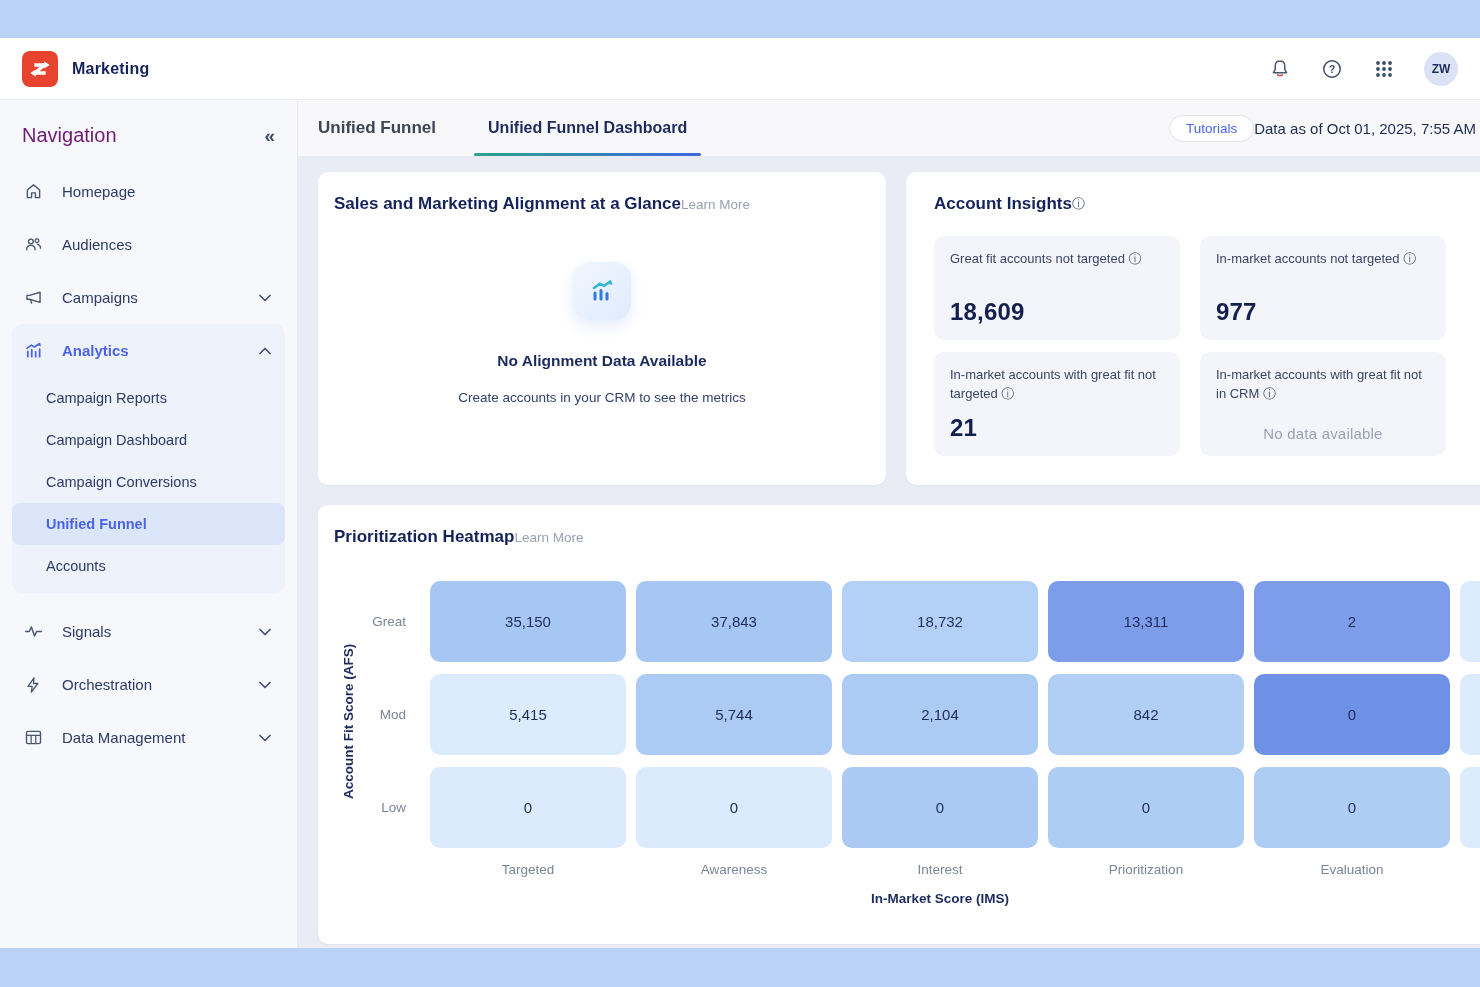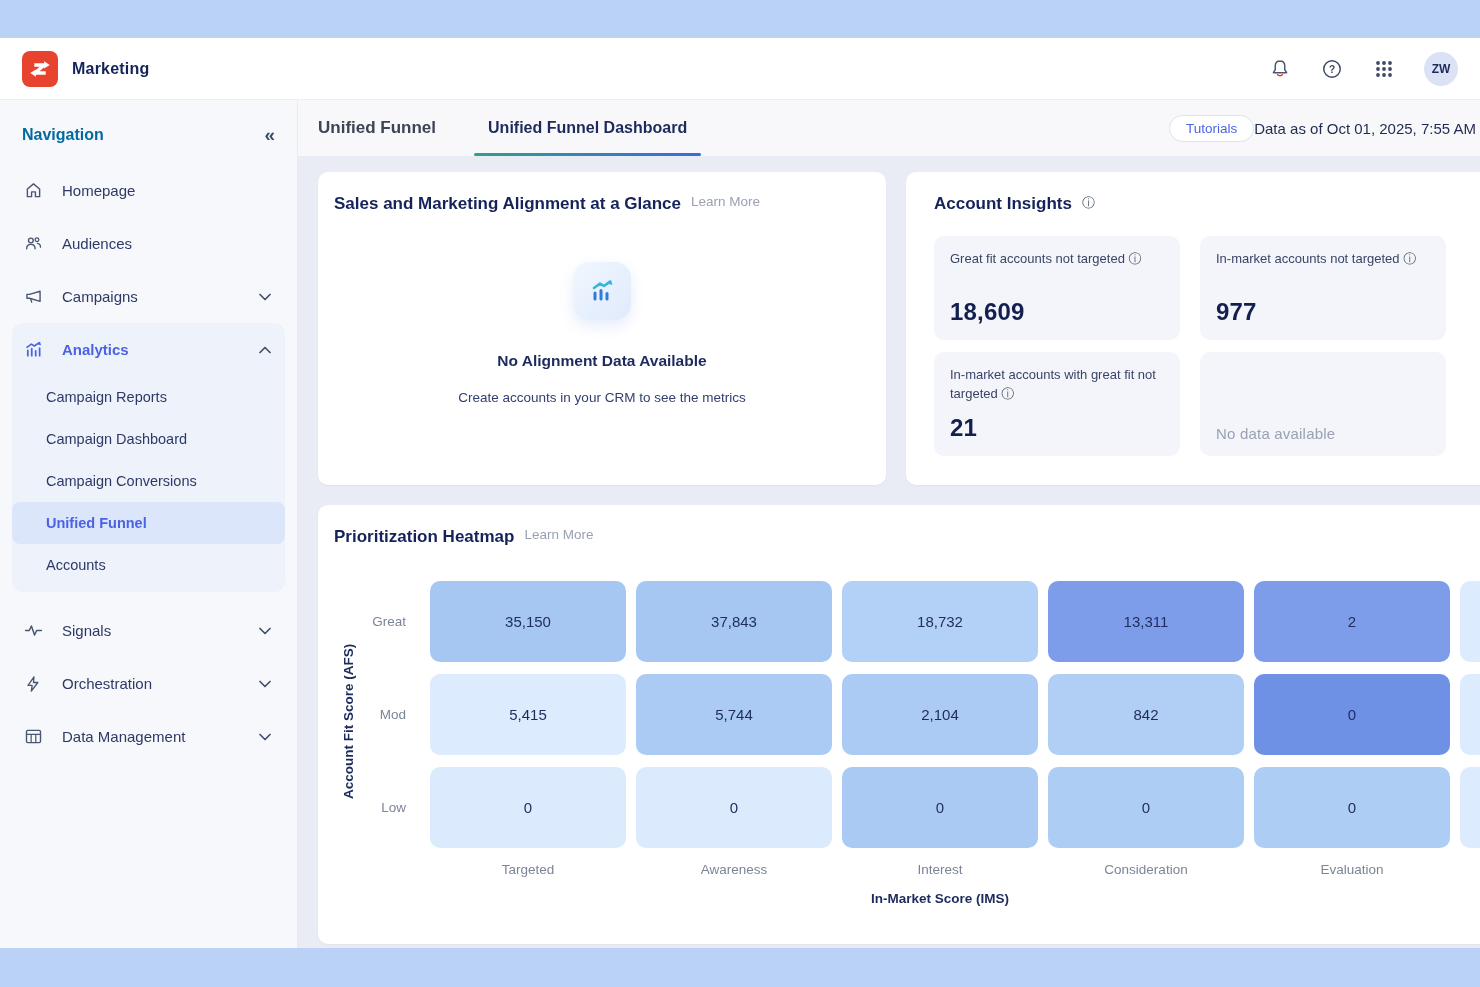--- a/index.html
+++ b/index.html
@@ -15,21 +15,21 @@
   .logo-sq { width:36px; height:36px; border-radius:8px; background:#e8432f; display:flex; align-items:center; justify-content:center; }
   .brand-name { font-size:16px; font-weight:700; color:#14235a; margin-left:14px; letter-spacing:.2px; }
   .header-right { margin-left:auto; display:flex; align-items:center; gap:28px; }
   .hicon { width:24px; height:24px; display:flex; align-items:center; justify-content:center; cursor:pointer; }
   .avatar { width:34px; height:34px; border-radius:50%; background:#dbe2f6; display:flex; align-items:center; justify-content:center; font-size:12px; font-weight:700; color:#1e2b58; }
 
   
   .body { display:flex; height:848px; }
   .sidebar { width:298px; background:#f7f8fc; border-right:1px solid #e9eaf2; padding:18px 12px 0 12px; flex:none; }
   .side-head { display:flex; align-items:center; justify-content:space-between; padding:6px 10px 18px 10px; }
-  .side-title { font-size:16px; font-weight:700; color:#0369a1; }
+  .side-title { font-size:20px; font-weight:400; color:#701a75; }
   .collapse { font-size:19px; color:#3d4a6b; cursor:pointer; font-weight:700; }
   .nav-item { display:flex; align-items:center; height:53px; padding:0 14px 0 10px; font-size:15px; color:#2e3a66; cursor:pointer; border-radius:8px; }
   .nav-item .icon { width:22px; height:22px; margin-right:18px; display:flex; align-items:center; justify-content:center; }
   .nav-item .chev { margin-left:auto; display:flex; }
   .nav-group { background:#eef2fb; border-radius:10px; padding-bottom:6px; }
   .nav-group .nav-item.parent { color:#4a63e4; font-weight:600; }
   .sub-item { display:flex; align-items:center; height:42px; padding-left:34px; font-size:14.5px; color:#2e3a66; cursor:pointer; border-radius:8px; }
   .sub-item.selected { background:#dce6fa; color:#4a63e4; font-weight:600; }
 
   .main { flex:1; min-width:0; position:relative; background:#e9ebf5; }
@@ -37,37 +37,37 @@
   .page-title { font-size:17px; font-weight:700; color:#3c4456; margin-right:50px; }
   .tab { position:relative; height:56px; display:flex; align-items:center; font-size:16px; font-weight:700; color:#1d2a5c; cursor:pointer; padding:0 2px; }
   .tab .underline { position:absolute; left:-12px; right:-12px; bottom:0; height:3px; border-radius:2px; background:linear-gradient(90deg,#2fa08b,#3d68e0); }
   .tabbar-right { margin-left:auto; display:flex; align-items:center; padding-right:4px; }
   .tutorials-pill { border:1px solid #dfe2ec; background:#fff; color:#4a63e4; font-size:13.5px; border-radius:15px; padding:5px 16px; cursor:pointer; }
   .data-asof { font-size:15px; color:#1f2b54; white-space:nowrap; }
 
   .content { position:absolute; top:56px; left:0; right:0; bottom:0; padding:16px 0 0 20px; overflow:hidden; }
   .row1 { display:flex; gap:20px; }
   .card { background:#fff; border-radius:10px; box-shadow:0 1px 2px rgba(30,43,88,.04); }
-  .card-title-row { display:flex; align-items:flex-start; gap:10px; }
+  .card-title-row { display:flex; align-items:center; }
   .card-title { font-size:17px; font-weight:700; color:#14235a; }
   .learn-more { font-size:13.5px; color:#9aa1b3; cursor:pointer; }
   .info { font-size:13px; color:#596173; cursor:pointer; font-weight:400; }
 
   .card-align { width:568px; height:313px; padding:22px 16px; flex:none; }
   .empty-wrap { display:flex; flex-direction:column; align-items:center; margin-top:48px; }
   .empty-icon { width:58px; height:58px; border-radius:16px; background:linear-gradient(135deg,#f1f7fe,#dfeafc); display:flex; align-items:center; justify-content:center; box-shadow:0 6px 14px rgba(90,130,220,.15); }
   .empty-title { margin-top:32px; font-size:15.5px; font-weight:700; color:#1c2a5e; }
   .empty-sub { margin-top:20px; font-size:13.5px; color:#33406e; }
 
   .card-insights { width:600px; height:313px; padding:22px 28px; flex:none; }
   .tiles { margin-top:22px; display:grid; grid-template-columns:246px 246px; grid-auto-rows:104px; gap:12px 20px; }
   .tile { background:#f4f5fa; border-radius:10px; padding:14px 16px; display:flex; flex-direction:column; cursor:pointer; }
   .tile-label { font-size:13px; color:#3a4466; line-height:1.45; }
   .tile-value { margin-top:auto; font-size:24px; font-weight:800; color:#131f4e; letter-spacing:.2px; }
-  .tile-value.empty { font-size:15px; font-weight:400; color:#9aa1b3; }
+  .tile-value.empty { font-size:15px; font-weight:400; color:#9aa1b3;text-align:center; }
 
   .card-heat { margin-top:20px; width:1200px; height:439px; padding:22px 16px; overflow:hidden; }
   .heat-grid { margin-top:34px; display:grid; grid-template-columns:86px repeat(6,196px); gap:12px 10px; }
   .heat-rowlabel { display:flex; align-items:center; justify-content:flex-end; padding-right:14px; font-size:13.5px; color:#7c8498; }
   .heat-cell { height:81px; border-radius:10px; display:flex; align-items:center; justify-content:center; font-size:15px; color:#1f2c5c; cursor:pointer; }
   .heat-collabels { margin-top:14px; display:grid; grid-template-columns:86px repeat(6,196px); gap:0 10px; }
   .heat-collabel { text-align:center; font-size:13.5px; color:#7c8498; }
   .heat-xlabel { margin-left:96px; width:1020px; text-align:center; margin-top:14px; font-size:13.5px; font-weight:700; color:#1c2a5e; }
   .heat-area { position:relative; }
   .heat-ylabel { position:absolute; left:14px; top:76px; font-size:13.5px; font-weight:700; color:#1c2a5e; transform:rotate(-90deg) translateY(-50%); transform-origin:left top; white-space:nowrap; top:218px; }
@@ -274,20 +274,21 @@
               </div>
               <div class="tile">
                 <div class="tile-label"><span>In-market accounts not targeted</span> <span class="info">ⓘ</span></div>
                 <div class="tile-value">977</div>
               </div>
               <div class="tile">
                 <div class="tile-label"><span>In-market accounts with great fit not targeted</span> <span class="info">ⓘ</span></div>
                 <div class="tile-value">21</div>
               </div>
               <div class="tile">
+                <div class="tile-label"><span>In-market accounts with great fit not in CRM</span> <span class="info">ⓘ</span></div>
                 <div class="tile-value empty">No data available</div>
               </div>
             </div>
           </div>
         </div>
 
         <div class="card card-heat">
           <div class="card-title-row">
             <span class="card-title">Prioritization Heatmap</span>
             <span class="learn-more">Learn More</span>
@@ -315,21 +316,21 @@
                 <div class="heat-cell" style="background: rgb(170, 201, 243);">0</div>
                 <div class="heat-cell" style="background: rgb(174, 205, 245);">0</div>
                 <div class="heat-cell" style="background: rgb(174, 205, 245);">0</div>
                 <div class="heat-cell" style="background: rgb(220, 235, 253);"></div>
               </div>
             <div class="heat-collabels" id="heat-collabels">
                 <div></div>
                 <div class="heat-collabel">Targeted</div>
                 <div class="heat-collabel">Awareness</div>
                 <div class="heat-collabel">Interest</div>
-                <div class="heat-collabel">Consideration</div>
+                <div class="heat-collabel">Prioritization</div>
                 <div class="heat-collabel">Evaluation</div>
               </div>
             <div class="heat-xlabel">In-Market Score (IMS)</div>
           </div>
         </div>
       </div>
     </div>
   </div>
 
   <div class="bottom-strip"></div>

